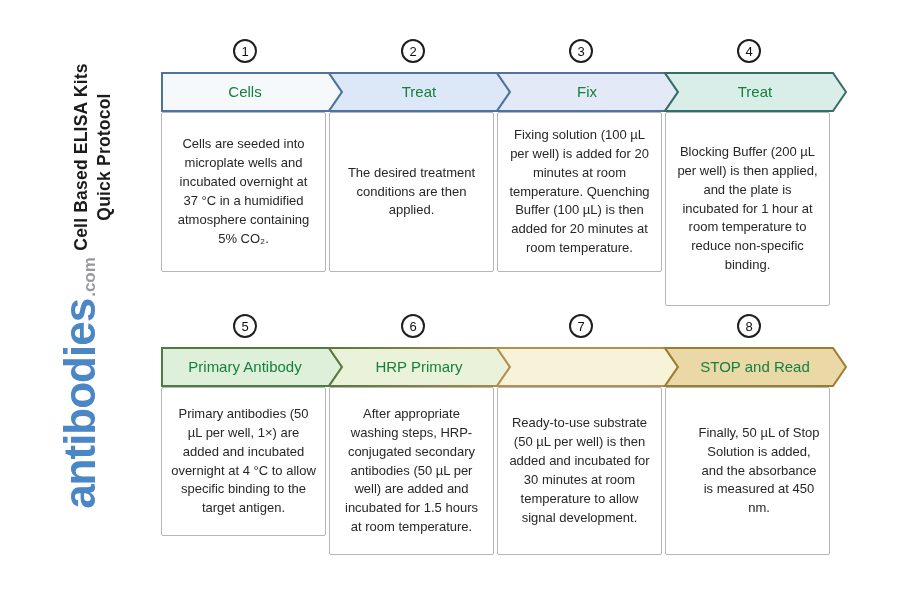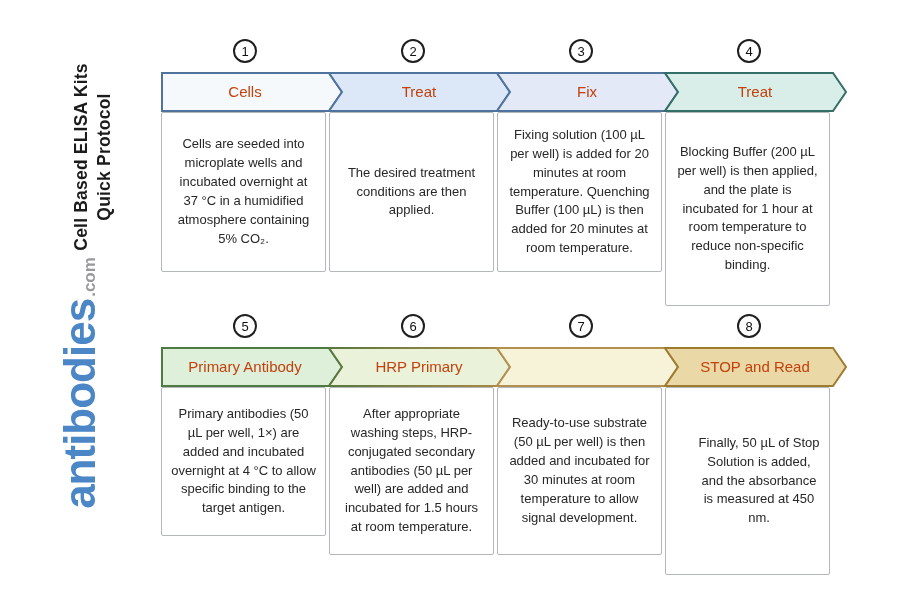--- a/index.html
+++ b/index.html
@@ -33,21 +33,21 @@
   .content{position:absolute;left:161px;top:0;width:700px;height:594px;}
   .circle{
     position:absolute;width:24px;height:24px;box-sizing:border-box;
     border:2px solid #1f1f1f;border-radius:50%;background:#fff;
     display:flex;align-items:center;justify-content:center;
     font-size:13px;color:#111;
   }
   .band{position:absolute;left:0;width:690px;height:40px;}
   .arrow-label{
     position:absolute;width:168px;height:40px;line-height:40px;
-    text-align:center;font-size:15px;color:#c2410c;
+    text-align:center;font-size:15px;color:#15803d;
   }
   .box{
     position:absolute;width:165px;box-sizing:border-box;
     border:1.5px solid #b4b7ba;border-radius:2px;background:#ffffff;
     display:flex;align-items:center;justify-content:center;
     padding:6px 9px;text-align:center;
     font-size:13px;line-height:1.45;color:#272727;
   }
   .r1-circles{top:39px;} .r2-circles{top:314px;}
 </style>
@@ -135,18 +135,18 @@
 
     <div class="box" style="left:0px;top:387px;height:149px;">
         <span>Primary antibodies (50 µL per well, 1×) are added and incubated overnight at 4 °C to allow specific binding to the target antigen.</span>
       </div>
     <div class="box" style="left:168px;top:387px;height:168px;">
         <span>After appropriate washing steps, HRP-conjugated secondary antibodies (50 µL per well) are added and incubated for 1.5 hours at room temperature.</span>
       </div>
     <div class="box" style="left:336px;top:387px;height:168px;">
         <span>Ready-to-use substrate (50 µL per well) is then added and incubated for 30 minutes at room temperature to allow signal development.</span>
       </div>
-    <div class="box" style="left:504px;top:387px;height:188px;padding-left:32px;">
+    <div class="box" style="left:504px;top:387px;height:168px;padding-left:32px;">
         <span>Finally, 50 µL of Stop Solution is added, and the absorbance is measured at 450 nm.</span>
       </div>
 
   </div>
 </div>
 
 </body></html>

